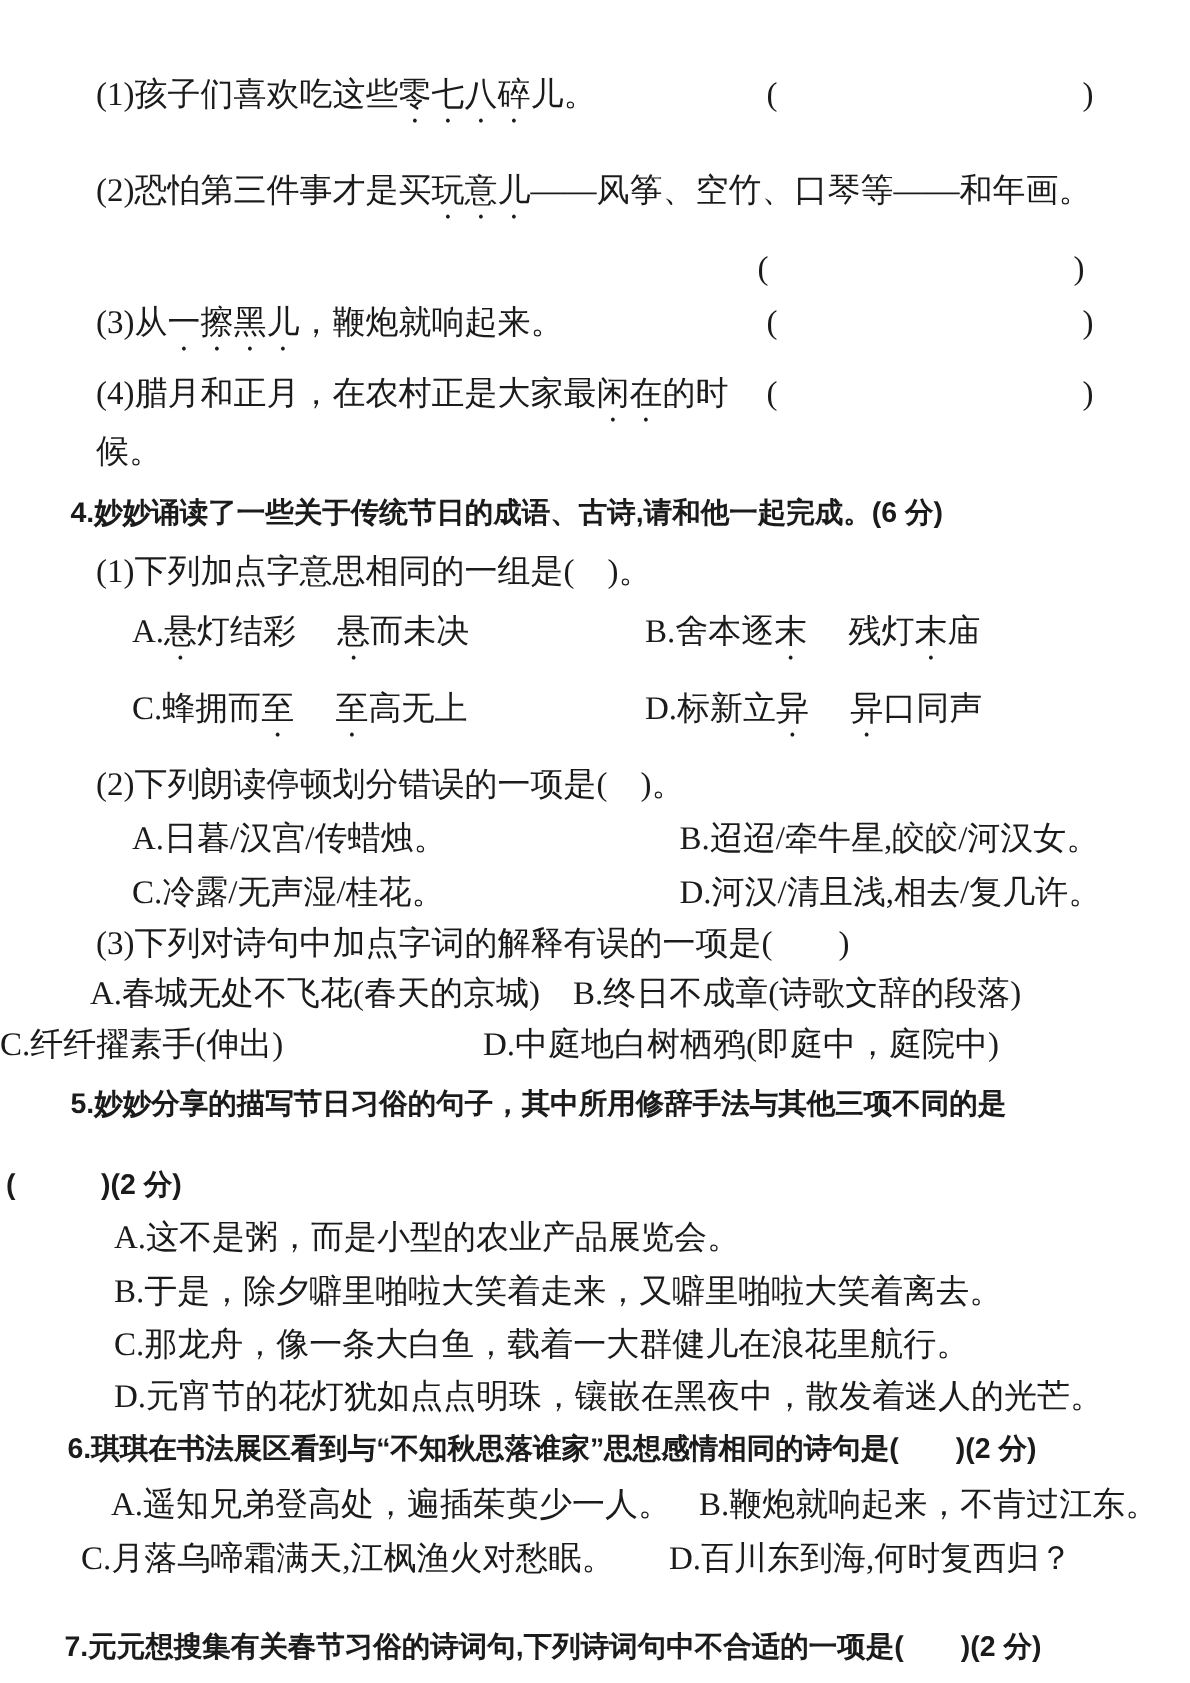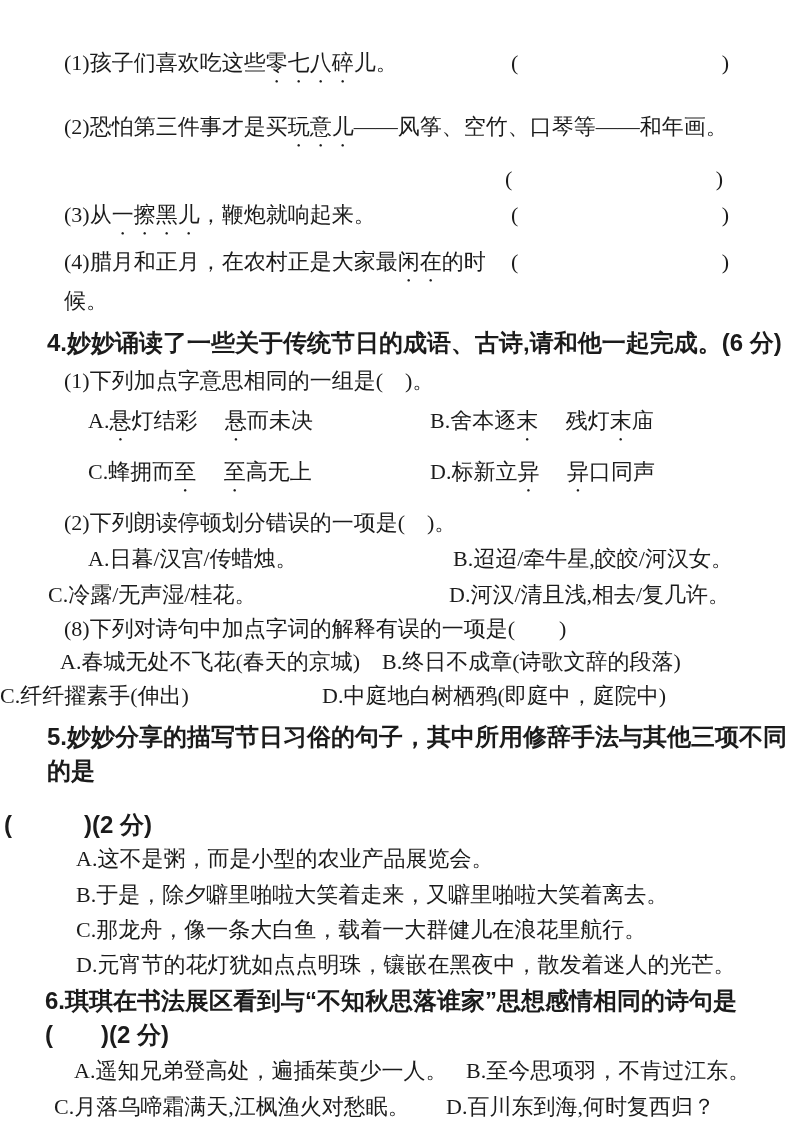--- a/index.html
+++ b/index.html
@@ -27,21 +27,21 @@
   .abracket{
     margin-left:auto;
     width:218px;
     display:inline-flex;
     justify-content:space-between;
     flex-shrink:0;
   }
   .q-head{
     font-family:"Liberation Sans", sans-serif;
     font-weight:700;
-    font-size:24px;
+    font-size:19px;
     line-height:34px;
     white-space:pre-wrap;
   }
   .colA{display:inline-block;flex-shrink:0;white-space:pre-wrap;}
   .colB{display:inline-block;white-space:pre-wrap;}
   .item-row{padding-left:64px;padding-right:64px;}
   .prompt{padding-left:64px;line-height:30px;white-space:pre-wrap;}
 </style>
 </head>
 <body>
@@ -80,26 +80,26 @@
   <div class="row" style="padding-left:88px;margin-bottom:12px;">
     <span class="colA" style="width:342px;"><span>C.蜂拥而</span><span class="dot">至</span><span>　 </span><span class="dot">至</span><span>高无上</span></span>
     <span class="colB"><span>D.标新立</span><span class="dot">异</span><span>　 </span><span class="dot">异</span><span>口同声</span></span>
   </div>
 
   <div class="prompt" style="margin-bottom:6px;">(2)下列朗读停顿划分错误的一项是(　)。</div>
   <div class="row" style="padding-left:88px;margin-bottom:6px;">
     <span class="colA" style="width:365px;">A.日暮/汉宫/传蜡烛。</span>
     <span class="colB">B.迢迢/牵牛星,皎皎/河汉女。</span>
   </div>
-  <div class="row" style="padding-left:48px;margin-bottom:4px;gap:36px;">
+  <div class="row" style="padding-left:88px;margin-bottom:4px;">
     <span class="colA" style="width:365px;">C.冷露/无声湿/桂花。</span>
     <span class="colB">D.河汉/清且浅,相去/复几许。</span>
   </div>
 
-  <div class="prompt" style="margin-bottom:3px;">(8)下列对诗句中加点字词的解释有误的一项是(　　)</div>
+  <div class="prompt" style="margin-bottom:3px;">(3)下列对诗句中加点字词的解释有误的一项是(　　)</div>
   <div class="row" style="padding-left:60px;margin-bottom:4px;">
     <span class="colA" style="width:322px;">A.春城无处不飞花(春天的京城)</span>
     <span class="colB">B.终日不成章(诗歌文辞的段落)</span>
   </div>
   <div class="row" style="margin-bottom:9px;">
     <span class="colA" style="width:322px;">C.纤纤擢素手(伸出)</span>
     <span class="colB">D.中庭地白树栖鸦(即庭中，庭院中)</span>
   </div>
 
   <div class="q-head" style="padding-left:47px;margin-bottom:20px;">5.妙妙分享的描写节日习俗的句子，其中所用修辞手法与其他三项不同的是</div>
@@ -113,21 +113,21 @@
   <div class="row" style="padding-left:76px;margin-bottom:5px;">
     <span class="txt">C.那龙舟，像一条大白鱼，载着一大群健儿在浪花里航行。</span>
   </div>
   <div class="row" style="padding-left:76px;margin-bottom:4px;">
     <span class="txt">D.元宵节的花灯犹如点点明珠，镶嵌在黑夜中，散发着迷人的光芒。</span>
   </div>
 
   <div class="q-head" style="padding-left:45px;margin-bottom:4px;">6.琪琪在书法展区看到与“不知秋思落谁家”思想感情相同的诗句是(　　)(2 分)</div>
   <div class="row" style="padding-left:74px;margin-bottom:6px;">
     <span class="colA" style="width:392px;">A.遥知兄弟登高处，遍插茱萸少一人。</span>
-    <span class="colB">B.至今思项羽，不肯过江东。</span>
+    <span class="colB">B.鞭炮就响起来，不肯过江东。</span>
   </div>
   <div class="row" style="padding-left:54px;margin-bottom:28px;">
     <span class="colA" style="width:392px;">C.月落乌啼霜满天,江枫渔火对愁眠。</span>
     <span class="colB">D.百川东到海,何时复西归？</span>
   </div>
 
   <div class="q-head" style="padding-left:43px;margin-bottom:12px;">7.元元想搜集有关春节习俗的诗词句,下列诗词句中不合适的一项是(　　)(2 分)</div>
 
 </div>
 

